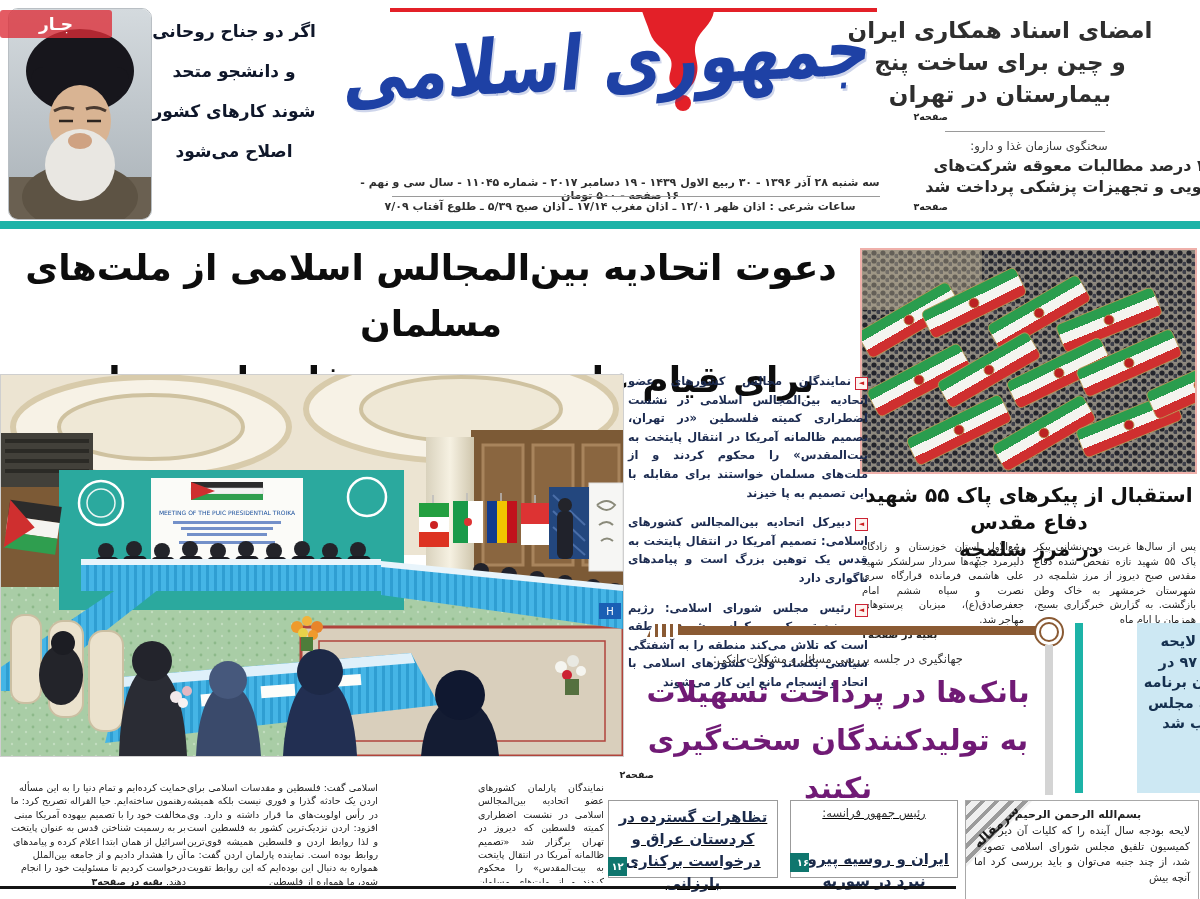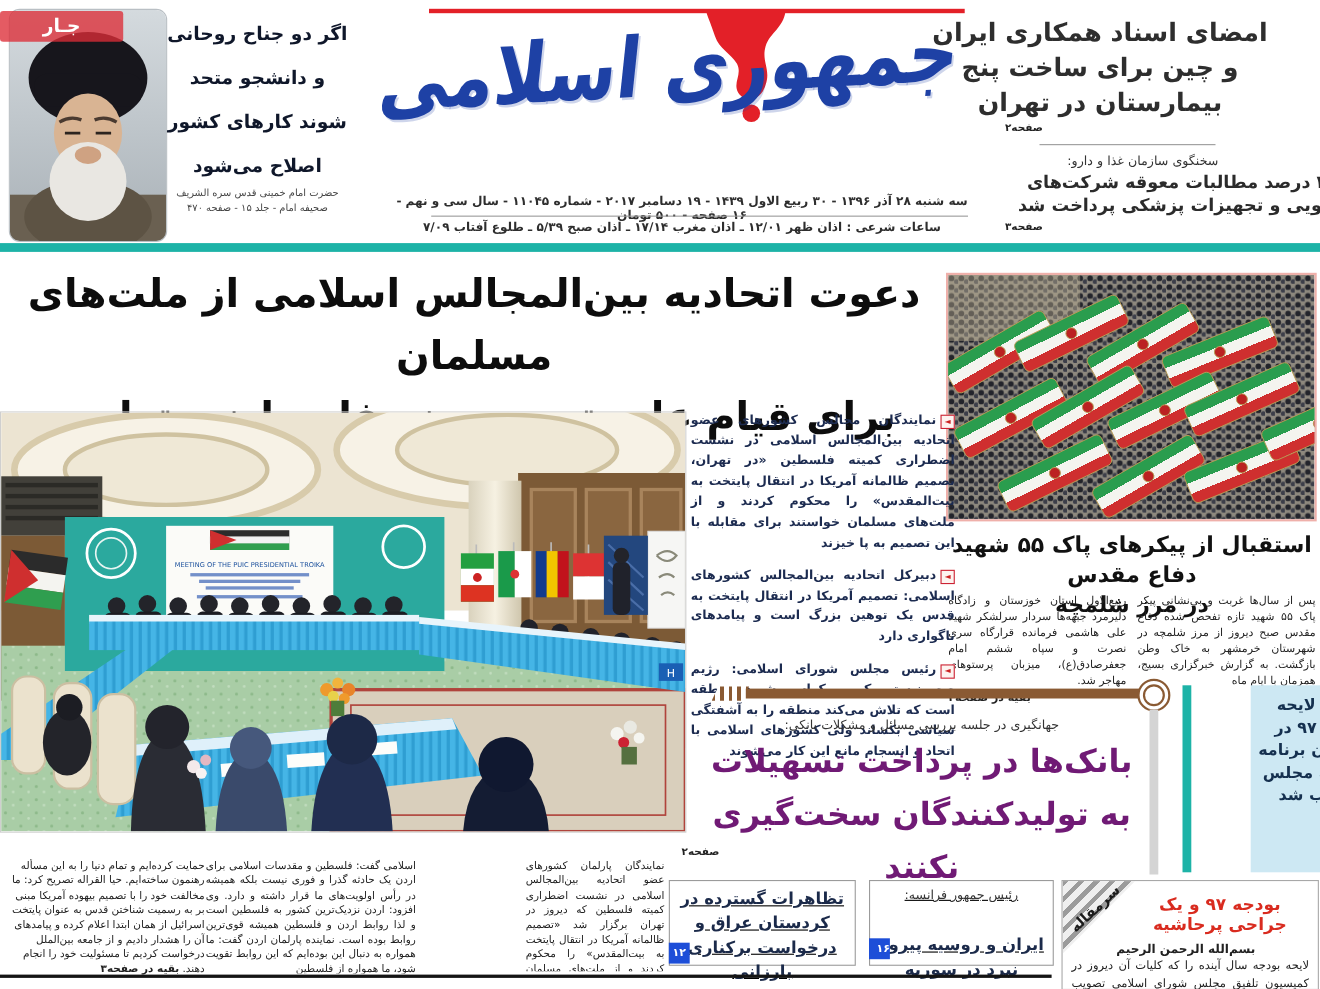--- a/index.html
+++ b/index.html
@@ -43,21 +43,21 @@
   .vgray{background:#d4d4d4;}
 
   .bank-h{font-size:29px;font-weight:900;color:#701a75;line-height:48px;}
 
   .budget{background:#cde8f3;font-size:14.5px;font-weight:bold;color:#15304f;line-height:20.5px;}
 
   .colsmall{font-size:9.5px;line-height:13.4px;color:#202020;}
 
   .teaser{background:#fff;border:1px solid #9b9b9b;text-decoration:underline;}
   .teaser-t{font-size:15px;font-weight:bold;color:#1b2a4a;line-height:22px;}
-  .badge{background:#1d4ed8;color:#fff;font-size:10px;font-weight:bold;
+  .badge{background:#0f766e;color:#fff;font-size:10px;font-weight:bold;
          width:19px;height:19px;line-height:19px;text-align:center;}
 
   .edit-box{border:1px solid #a8a8a8;background:#fff;overflow:hidden;}
   .edit-corner{position:absolute;left:0;top:0;width:66px;height:66px;
        background:repeating-linear-gradient(135deg,#9b9b9b 0 4px,#efefef 4px 10px);
        clip-path:polygon(0 0,100% 0,0 100%);}
   .edit-corner span{position:absolute;left:2px;top:18px;transform:rotate(-43deg);
        font-size:13px;font-weight:bold;color:#1b1b1b;}
   .edit-title{font-size:15.5px;font-weight:bold;color:#d92b1f;}
   .edit-bism{font-size:11px;font-weight:bold;color:#222;}
@@ -90,24 +90,20 @@
       <line x1="50" y1="112" x2="64" y2="112" stroke="#2c241f" stroke-width="2.5"></line>
       <line x1="78" y1="112" x2="92" y2="112" stroke="#2c241f" stroke-width="2.5"></line>
       <ellipse cx="71" cy="156" rx="35" ry="36" fill="#e9e7e2"></ellipse>
       <ellipse cx="71" cy="132" rx="12" ry="8" fill="#cfa282"></ellipse>
     </svg>
   </div>
 
   <div class="abs wm" style="left:0;top:10px;width:112px;height:28px;z-index:5;">جـار</div>
 
   <div class="abs rtl center quote" style="left:150px;top:12px;width:168px;height:148px;">اگر دو جناح روحانی و دانشجو متحد شوند کارهای کشور اصلاح می‌شود</div>
-  <div class="abs rtl center attrib" style="left:148px;top:170px;width:172px;">
-    <div>حضرت امام خمینی قدس سره الشریف</div>
-    <div>صحیفه امام - جلد ۱۵ - صفحه ۴۷۰</div>
-  </div>
 
   <div class="abs" style="left:390px;top:8px;width:487px;height:4px;background:#e32028;"></div>
   <div class="abs" style="left:642px;top:11px;">
     <svg width="74" height="104" viewBox="0 0 74 104">
       <path fill="#e32028" d="M0 0 H72 C70 14 58 19 54 31 C50 45 59 52 54 66 C50 80 36 84 29 73 C24 64 33 57 28 47 C22 37 12 34 8 22 C5 13 2 6 0 0 Z"></path>
       <circle cx="41" cy="92" r="8" fill="#e32028"></circle>
     </svg>
   </div>
   <div class="abs logo center" style="left:335px;top:26px;width:545px;">جمهوری اسلامی</div>
 
@@ -453,20 +449,19 @@
   <div class="abs teaser rtl" style="left:790px;top:800px;width:166px;height:76px;">
     <div class="kicker center" style="padding-top:5px;">رئیس جمهور فرانسه:</div>
     <div class="teaser-t center" style="padding:1px 6px;margin-top:27px;">ایران و روسیه پیروز نبرد در سوریه هستند</div>
   </div>
   <div class="abs badge" style="left:790px;top:853px;text-align:right;">۱۶</div>
 
   <div class="abs edit-box rtl" style="left:965px;top:800px;width:232px;height:98px;">
     <div class="edit-corner">
       <span>سرمقاله</span>
     </div>
-    <div class="edit-title center" style="margin:12px 8px 0 62px;">بودجه ۹۷ و یک جراحی پرحاشیه</div>
     <div class="edit-bism center" style="margin:7px 8px 0 0;">بسم‌الله الرحمن الرحیم</div>
     <div class="edit-body just" style="margin:2px 8px 0 8px;">لایحه بودجه سال آینده را که کلیات آن دیروز در کمیسیون تلفیق مجلس شورای اسلامی تصویب شد، از چند جنبه می‌توان و باید بررسی کرد اما آنچه بیش</div>
   </div>
 
   <div class="abs blackrule" style="left:0;top:886px;width:956px;height:3px;"></div>
 
 </div>
 
 </body></html>

